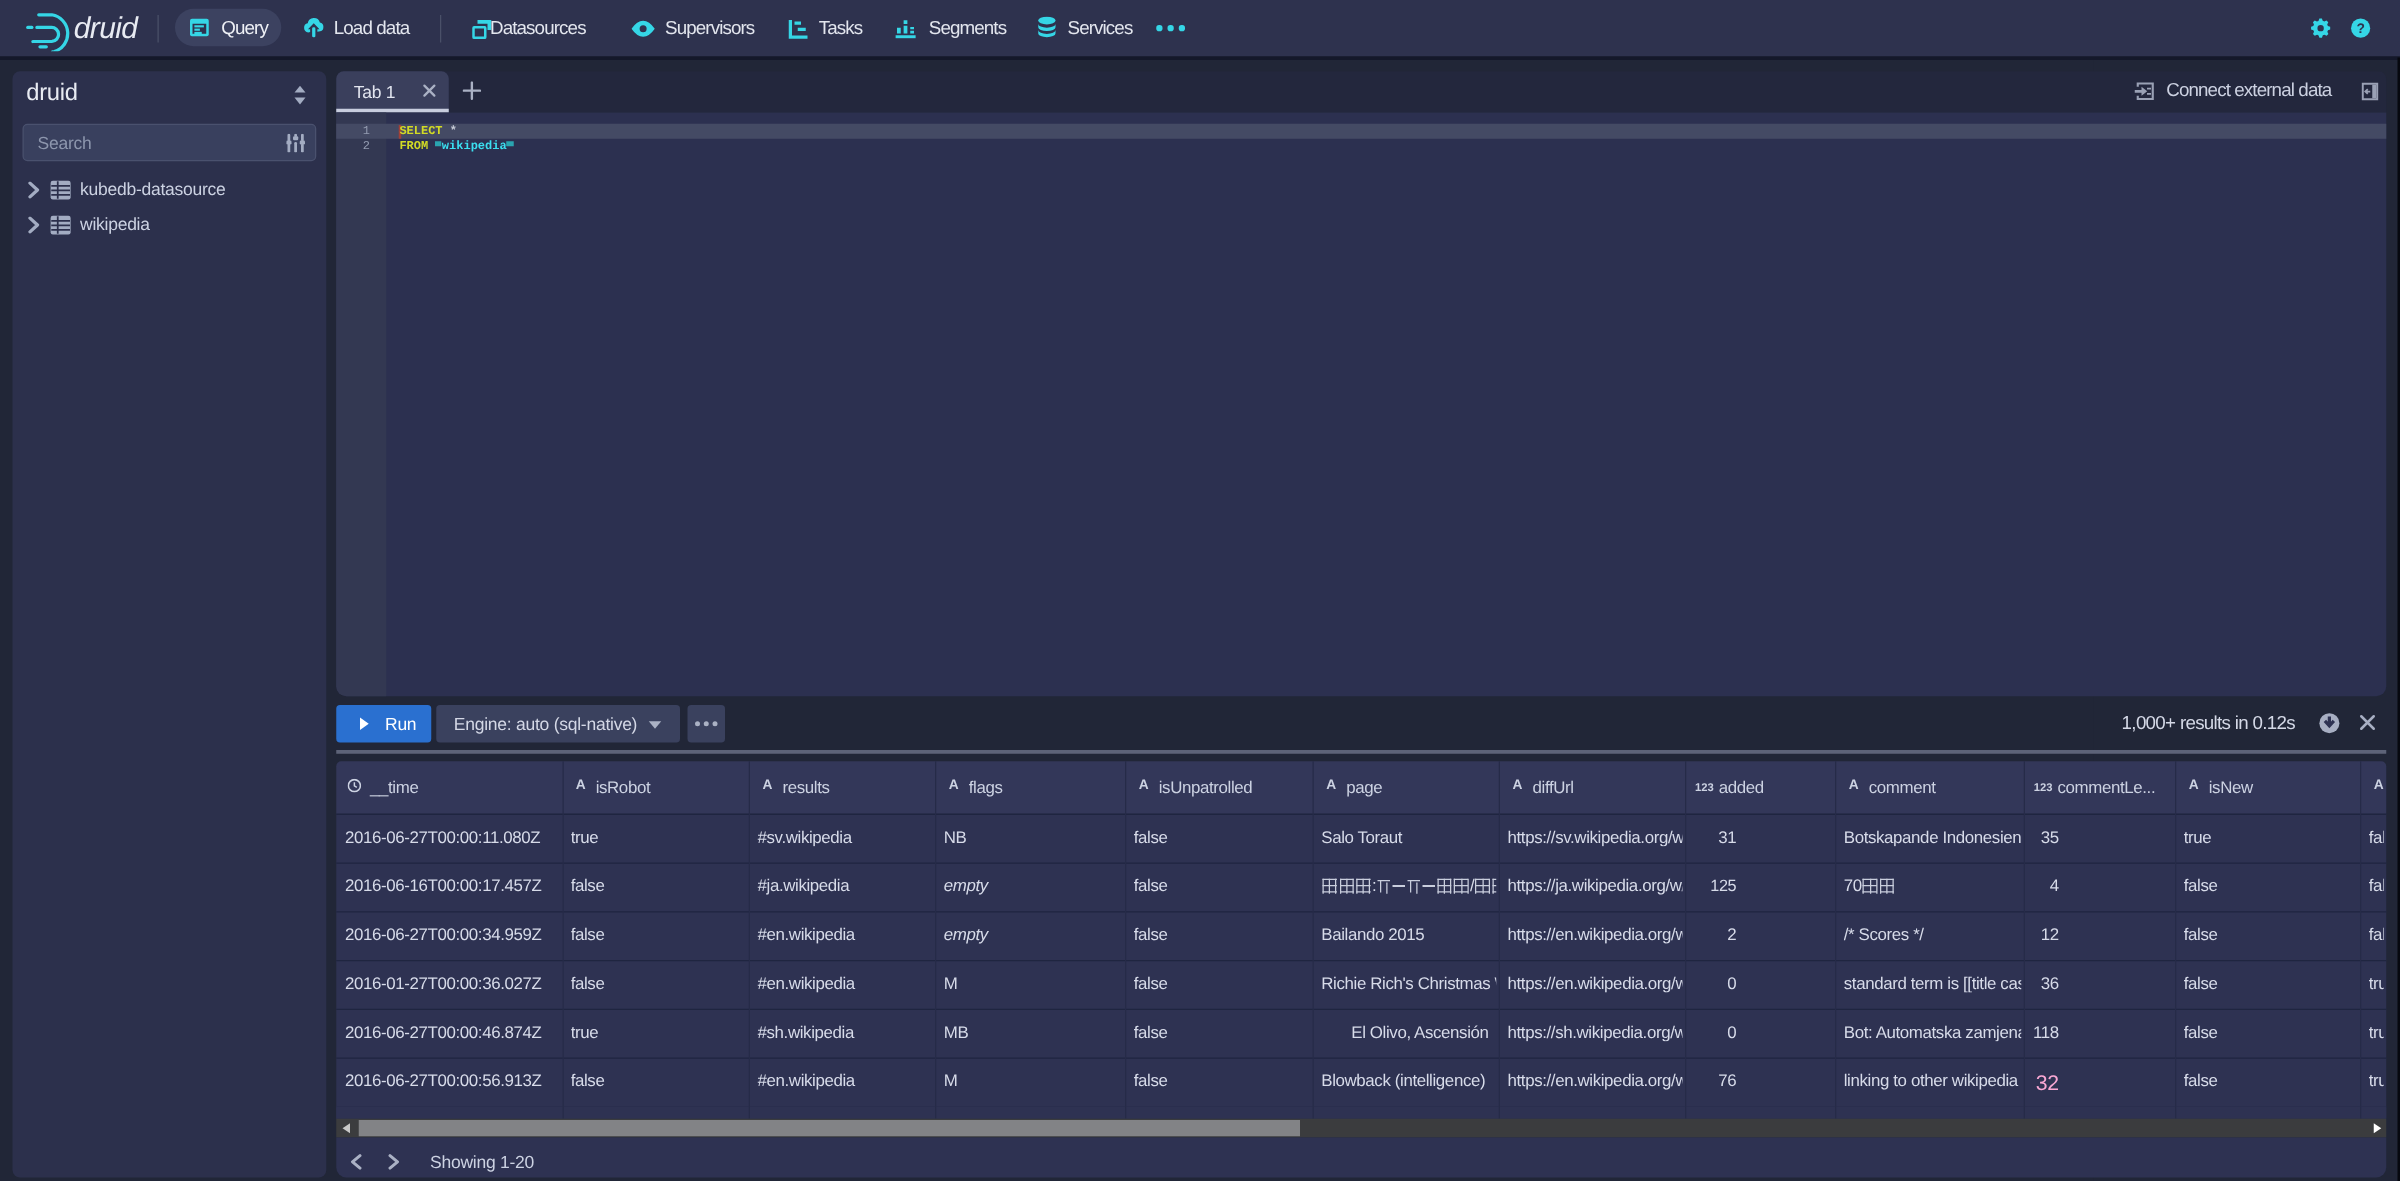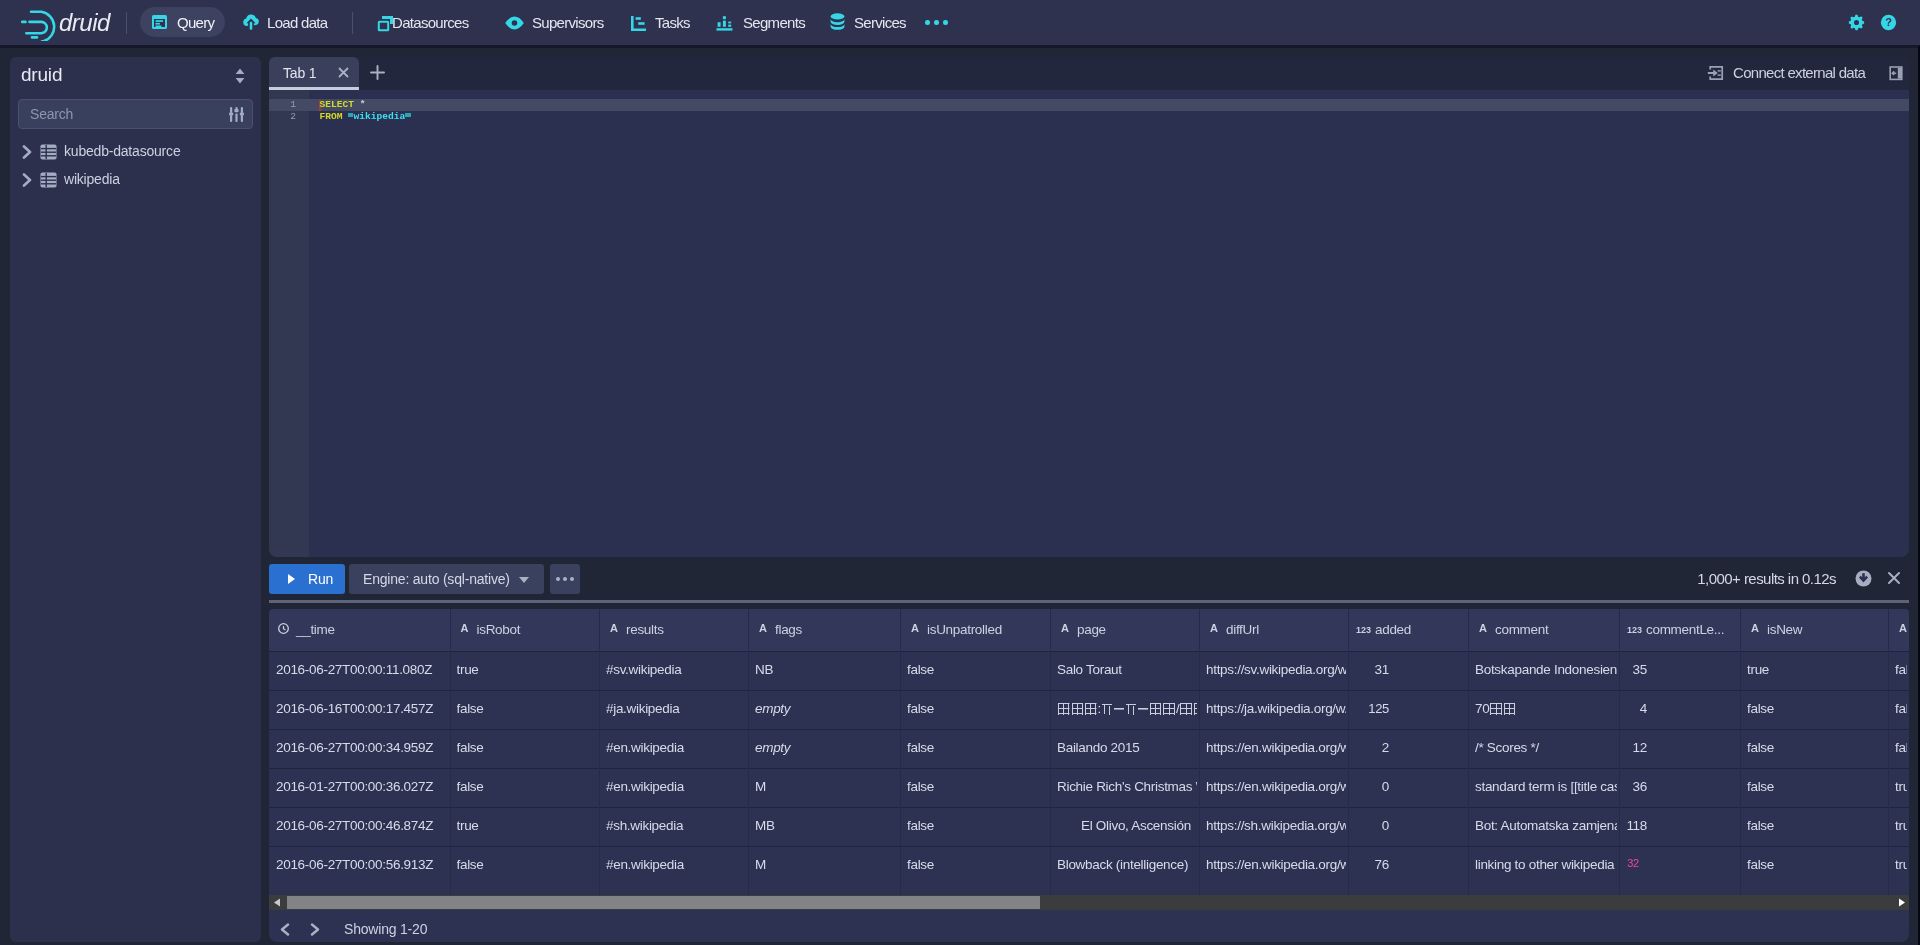--- a/index.html
+++ b/index.html
@@ -295,21 +295,21 @@
 <div class="abs" style="left:1895px;top:818px;width:12px;overflow:hidden;white-space:nowrap;font-size:13.5px;color:#d7dbe9;letter-spacing:-0.3px;">true</div>
 <div class="abs" style="left:276px;top:857px;width:171.5px;overflow:hidden;white-space:nowrap;font-size:13.5px;color:#d7dbe9;letter-spacing:-0.3px;">2016-06-27T00:00:56.913Z</div>
 <div class="abs" style="left:456.5px;top:857px;width:140.5px;overflow:hidden;white-space:nowrap;font-size:13.5px;color:#d7dbe9;letter-spacing:-0.3px;">false</div>
 <div class="abs" style="left:606px;top:857px;width:140px;overflow:hidden;white-space:nowrap;font-size:13.5px;color:#d7dbe9;letter-spacing:-0.3px;">#en.wikipedia</div>
 <div class="abs" style="left:755px;top:857px;width:143px;overflow:hidden;white-space:nowrap;font-size:13.5px;color:#d7dbe9;letter-spacing:-0.3px;">M</div>
 <div class="abs" style="left:907px;top:857px;width:141px;overflow:hidden;white-space:nowrap;font-size:13.5px;color:#d7dbe9;letter-spacing:-0.3px;">false</div>
 <div class="abs" style="left:1057px;top:857px;width:140px;overflow:hidden;white-space:nowrap;font-size:13.5px;color:#d7dbe9;letter-spacing:-0.3px;">Blowback (intelligence)</div>
 <div class="abs" style="left:1206px;top:857px;width:140px;overflow:hidden;white-space:nowrap;font-size:13.5px;color:#d7dbe9;letter-spacing:-0.3px;">https://en.wikipedia.org/w/inde</div>
 <div class="txt" style="left:1348px;top:857px;width:41px;text-align:right;font-size:13.5px;color:#d7dbe9;letter-spacing:-0.3px;">76</div>
 <div class="abs" style="left:1475px;top:857px;width:142px;overflow:hidden;white-space:nowrap;font-size:13.5px;color:#d7dbe9;letter-spacing:-0.3px;">linking to other wikipedia articles</div>
-<div class="txt" style="left:1619px;top:857px;width:28px;text-align:center;font-size:11px;color:#ec4899;letter-spacing:-0.3px;">32</div>
+<div class="txt" style="left:1619px;top:857px;width:28px;text-align:right;font-size:17px;color:#f9a8d4;letter-spacing:-0.3px;">32</div>
 <div class="abs" style="left:1747px;top:857px;width:139px;overflow:hidden;white-space:nowrap;font-size:13.5px;color:#d7dbe9;letter-spacing:-0.3px;">false</div>
 <div class="abs" style="left:1895px;top:857px;width:12px;overflow:hidden;white-space:nowrap;font-size:13.5px;color:#d7dbe9;letter-spacing:-0.3px;">true</div>
 <div class="abs" style="left:269px;top:885px;width:1640px;height:9.5px;background:#2e3252;"></div>
 <div class="abs" style="left:449.5px;top:885px;width:1px;height:9.5px;background:#262b48;"></div>
 <div class="abs" style="left:599px;top:885px;width:1px;height:9.5px;background:#262b48;"></div>
 <div class="abs" style="left:748px;top:885px;width:1px;height:9.5px;background:#262b48;"></div>
 <div class="abs" style="left:900px;top:885px;width:1px;height:9.5px;background:#262b48;"></div>
 <div class="abs" style="left:1050px;top:885px;width:1px;height:9.5px;background:#262b48;"></div>
 <div class="abs" style="left:1199px;top:885px;width:1px;height:9.5px;background:#262b48;"></div>
 <div class="abs" style="left:1348px;top:885px;width:1px;height:9.5px;background:#262b48;"></div>

